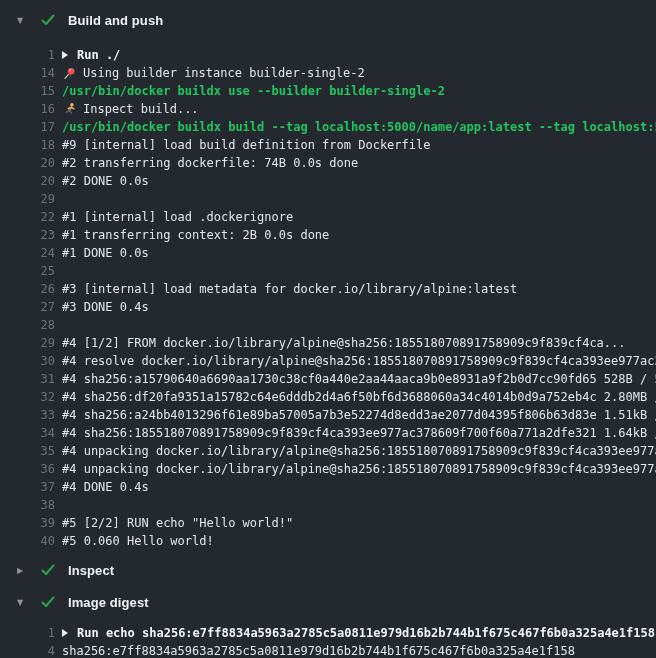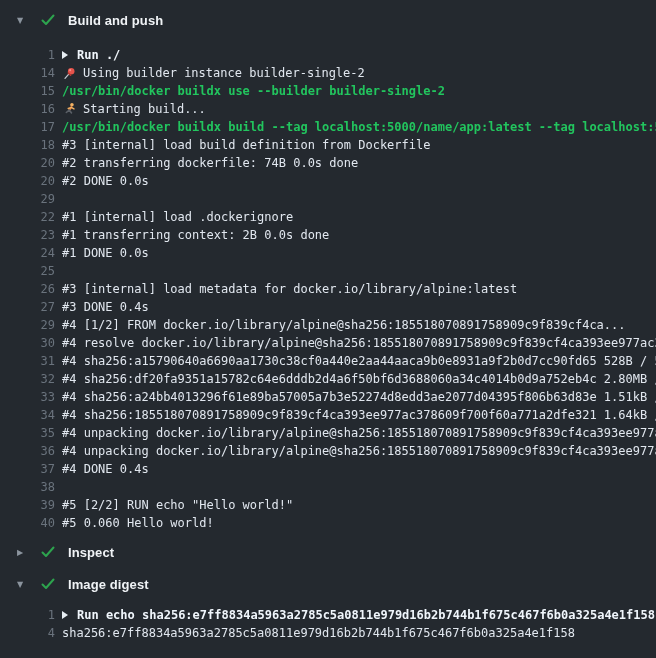--- a/index.html
+++ b/index.html
@@ -69,32 +69,33 @@
                   <circle cx="9.8" cy="5.6" r="3.5" fill="#e5534b"></circle>
                   <circle cx="8.7" cy="4.4" r="1.1" fill="#f1928c"></circle>
                   <path d="M6.6 7.4 L9.2 9.9" stroke="#b93a33" stroke-width="1.6" stroke-linecap="round"></path>
                 </svg></span><span class="txt">Using builder instance builder-single-2</span></span></div>
           <div class="log-line style-command"><span class="line-num">15</span><span class="line-content"><span class="txt">/usr/bin/docker buildx use --builder builder-single-2</span></span></div>
           <div class="log-line style-plain"><span class="line-num">16</span><span class="line-content"><span class="licon"><svg width="15" height="15" viewBox="0 0 16 16">
                   <circle cx="10.6" cy="2.9" r="1.9" fill="#f4b264"></circle>
                   <path d="M9.9 5.4 L7.6 8.6" stroke="#e8833a" stroke-width="2.1" stroke-linecap="round"></path>
                   <path d="M9.9 5.8 L12.8 7.4 M9.6 6 L6.6 6.8" stroke="#f4b264" stroke-width="1.5" stroke-linecap="round"></path>
                   <path d="M7.6 8.6 L10.1 11.6 M7.6 8.6 L4.6 11.2" stroke="#5a5f66" stroke-width="1.7" stroke-linecap="round"></path>
-                </svg></span><span class="txt">Starting build...</span></span></div>
+                </svg></span><span class="txt">Inspect build...</span></span></div>
           <div class="log-line style-command"><span class="line-num">17</span><span class="line-content"><span class="txt">/usr/bin/docker buildx build --tag localhost:5000/name/app:latest --tag localhost:50</span></span></div>
-          <div class="log-line style-plain"><span class="line-num">18</span><span class="line-content"><span class="txt">#3 [internal] load build definition from Dockerfile</span></span></div>
+          <div class="log-line style-plain"><span class="line-num">18</span><span class="line-content"><span class="txt">#9 [internal] load build definition from Dockerfile</span></span></div>
           <div class="log-line style-plain"><span class="line-num">20</span><span class="line-content"><span class="txt">#2 transferring dockerfile: 74B 0.0s done</span></span></div>
           <div class="log-line style-plain"><span class="line-num">20</span><span class="line-content"><span class="txt">#2 DONE 0.0s</span></span></div>
           <div class="log-line style-plain"><span class="line-num">29</span><span class="line-content"><span class="txt"></span></span></div>
           <div class="log-line style-plain"><span class="line-num">22</span><span class="line-content"><span class="txt">#1 [internal] load .dockerignore</span></span></div>
           <div class="log-line style-plain"><span class="line-num">23</span><span class="line-content"><span class="txt">#1 transferring context: 2B 0.0s done</span></span></div>
           <div class="log-line style-plain"><span class="line-num">24</span><span class="line-content"><span class="txt">#1 DONE 0.0s</span></span></div>
           <div class="log-line style-plain"><span class="line-num">25</span><span class="line-content"><span class="txt"></span></span></div>
           <div class="log-line style-plain"><span class="line-num">26</span><span class="line-content"><span class="txt">#3 [internal] load metadata for docker.io/library/alpine:latest</span></span></div>
           <div class="log-line style-plain"><span class="line-num">27</span><span class="line-content"><span class="txt">#3 DONE 0.4s</span></span></div>
+          <div class="log-line style-plain"><span class="line-num">28</span><span class="line-content"><span class="txt"></span></span></div>
           <div class="log-line style-plain"><span class="line-num">29</span><span class="line-content"><span class="txt">#4 [1/2] FROM docker.io/library/alpine@sha256:185518070891758909c9f839cf4ca...</span></span></div>
           <div class="log-line style-plain"><span class="line-num">30</span><span class="line-content"><span class="txt">#4 resolve docker.io/library/alpine@sha256:185518070891758909c9f839cf4ca393ee977ac37</span></span></div>
           <div class="log-line style-plain"><span class="line-num">31</span><span class="line-content"><span class="txt">#4 sha256:a15790640a6690aa1730c38cf0a440e2aa44aaca9b0e8931a9f2b0d7cc90fd65 528B / 52</span></span></div>
           <div class="log-line style-plain"><span class="line-num">32</span><span class="line-content"><span class="txt">#4 sha256:df20fa9351a15782c64e6dddb2d4a6f50bf6d3688060a34c4014b0d9a752eb4c 2.80MB / 2</span></span></div>
           <div class="log-line style-plain"><span class="line-num">33</span><span class="line-content"><span class="txt">#4 sha256:a24bb4013296f61e89ba57005a7b3e52274d8edd3ae2077d04395f806b63d83e 1.51kB / 1</span></span></div>
           <div class="log-line style-plain"><span class="line-num">34</span><span class="line-content"><span class="txt">#4 sha256:185518070891758909c9f839cf4ca393ee977ac378609f700f60a771a2dfe321 1.64kB / 1</span></span></div>
           <div class="log-line style-plain"><span class="line-num">35</span><span class="line-content"><span class="txt">#4 unpacking docker.io/library/alpine@sha256:185518070891758909c9f839cf4ca393ee977ac</span></span></div>
           <div class="log-line style-plain"><span class="line-num">36</span><span class="line-content"><span class="txt">#4 unpacking docker.io/library/alpine@sha256:185518070891758909c9f839cf4ca393ee977ac</span></span></div>
           <div class="log-line style-plain"><span class="line-num">37</span><span class="line-content"><span class="txt">#4 DONE 0.4s</span></span></div>
           <div class="log-line style-plain"><span class="line-num">38</span><span class="line-content"><span class="txt"></span></span></div>

